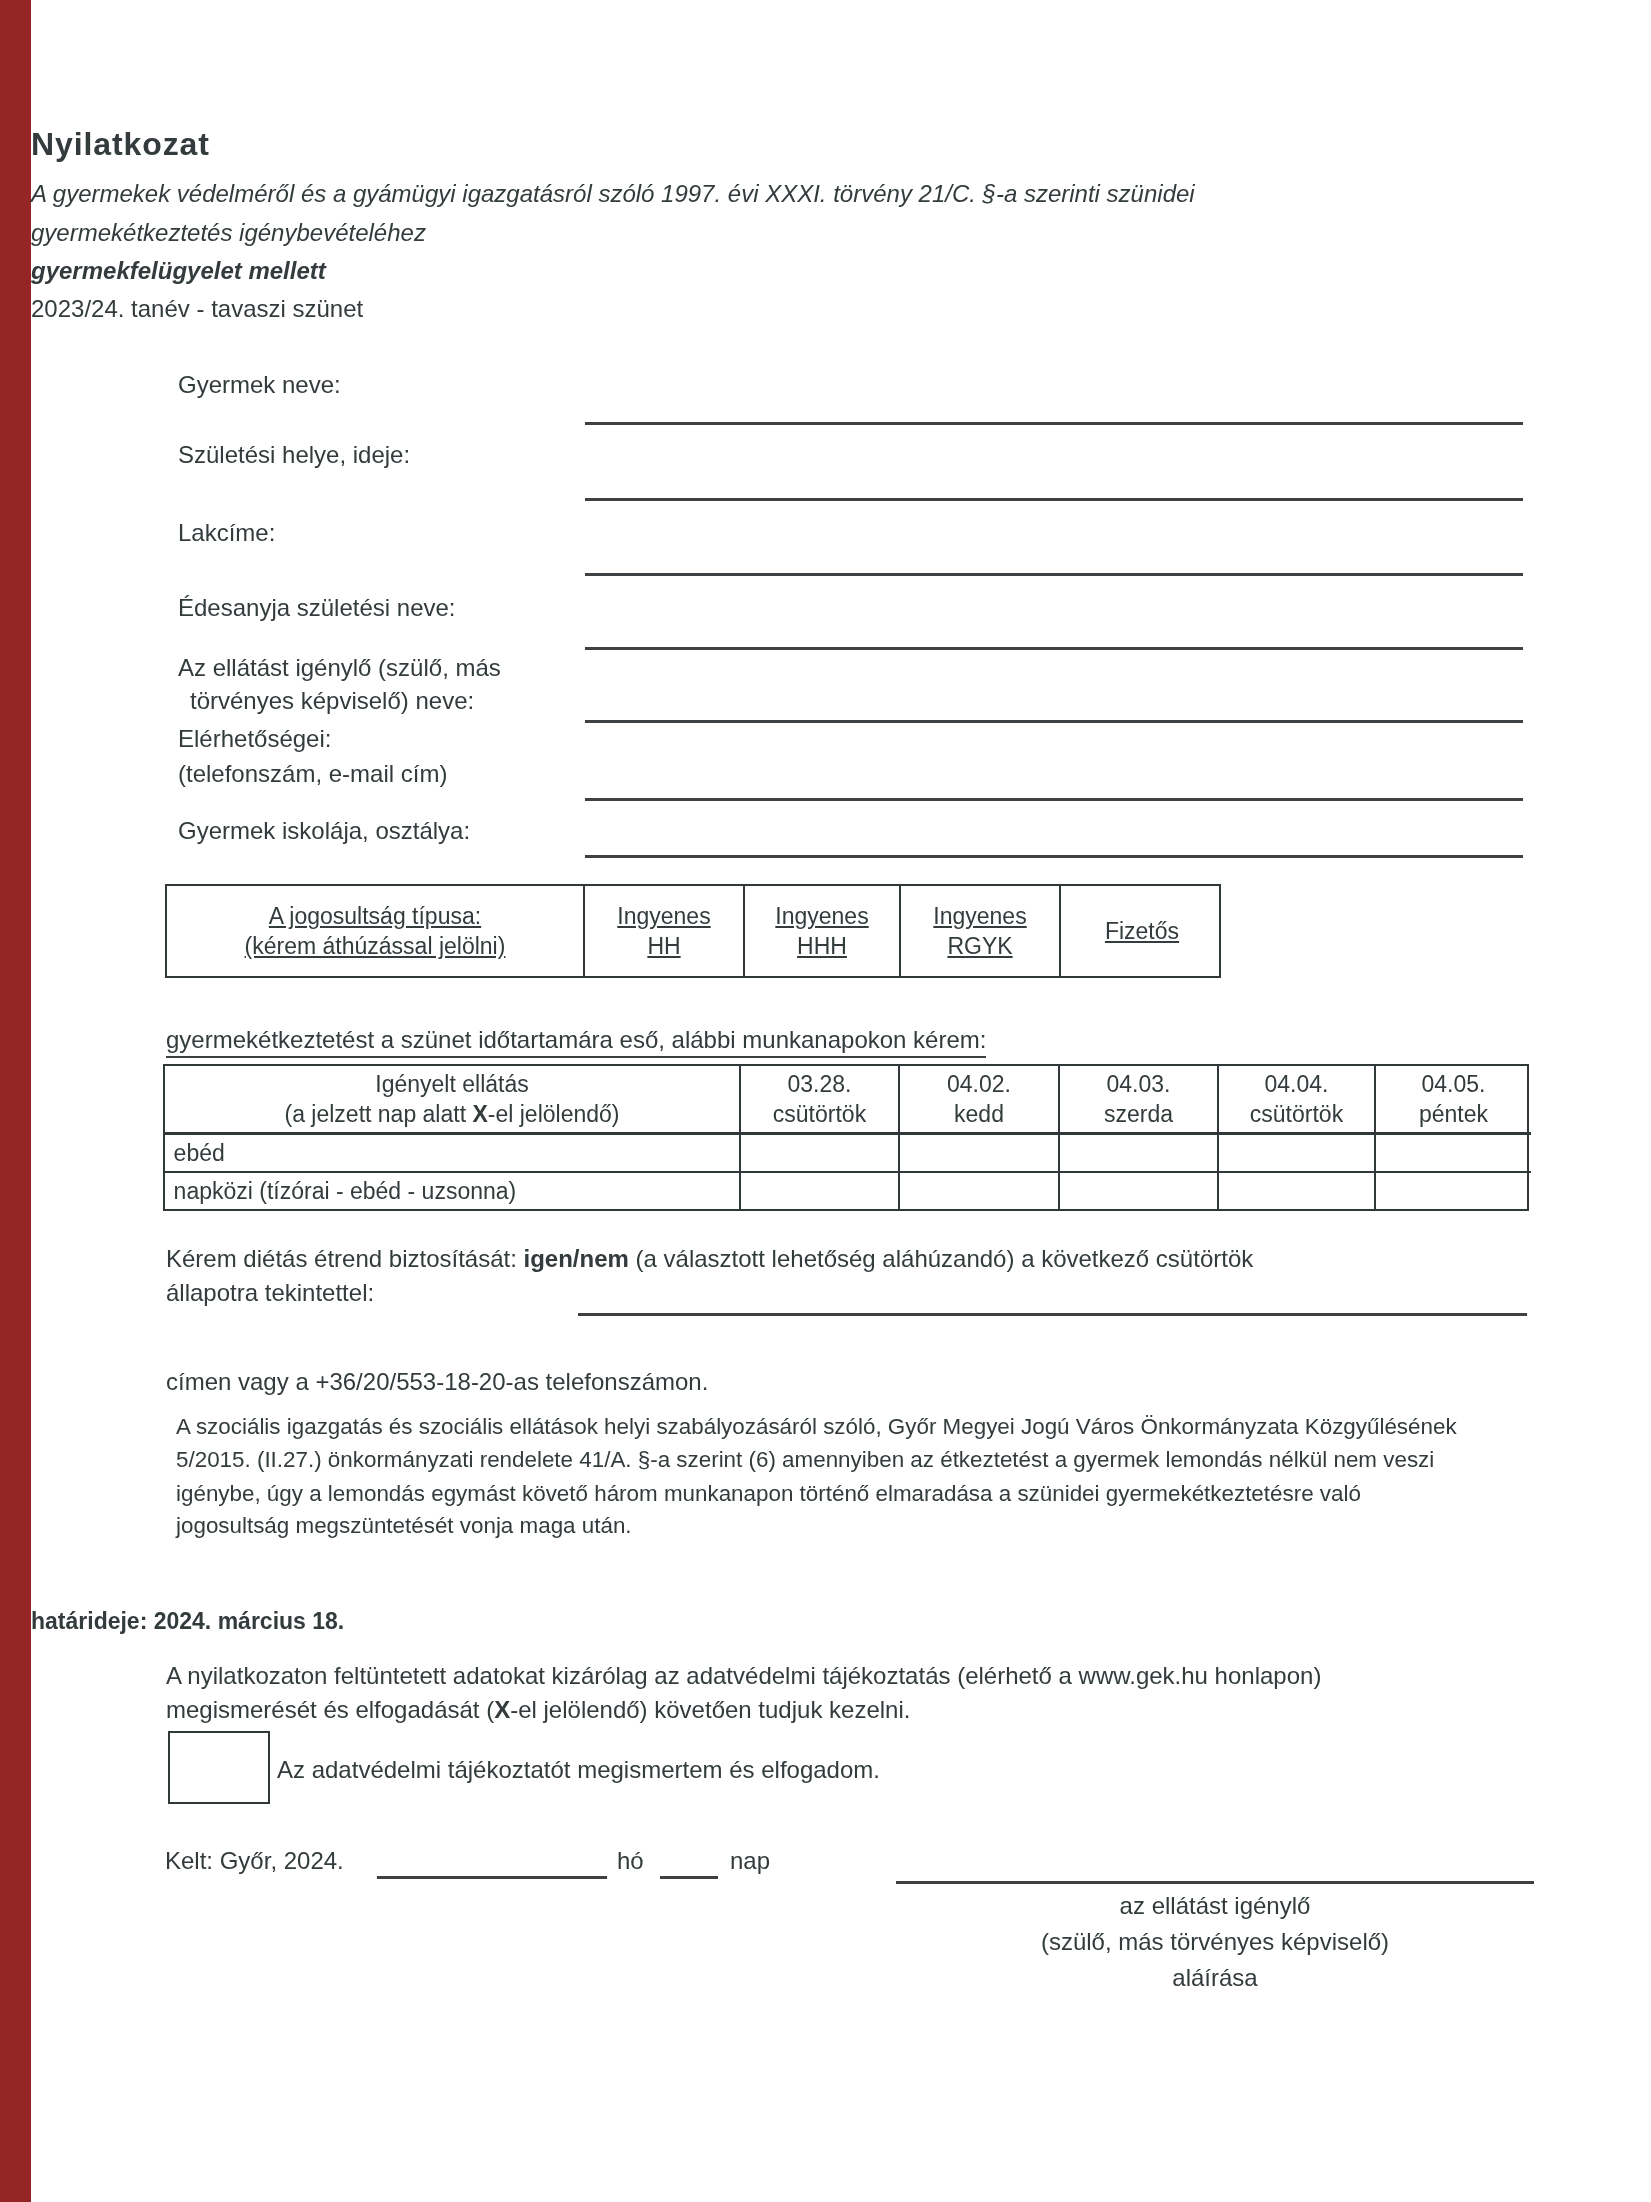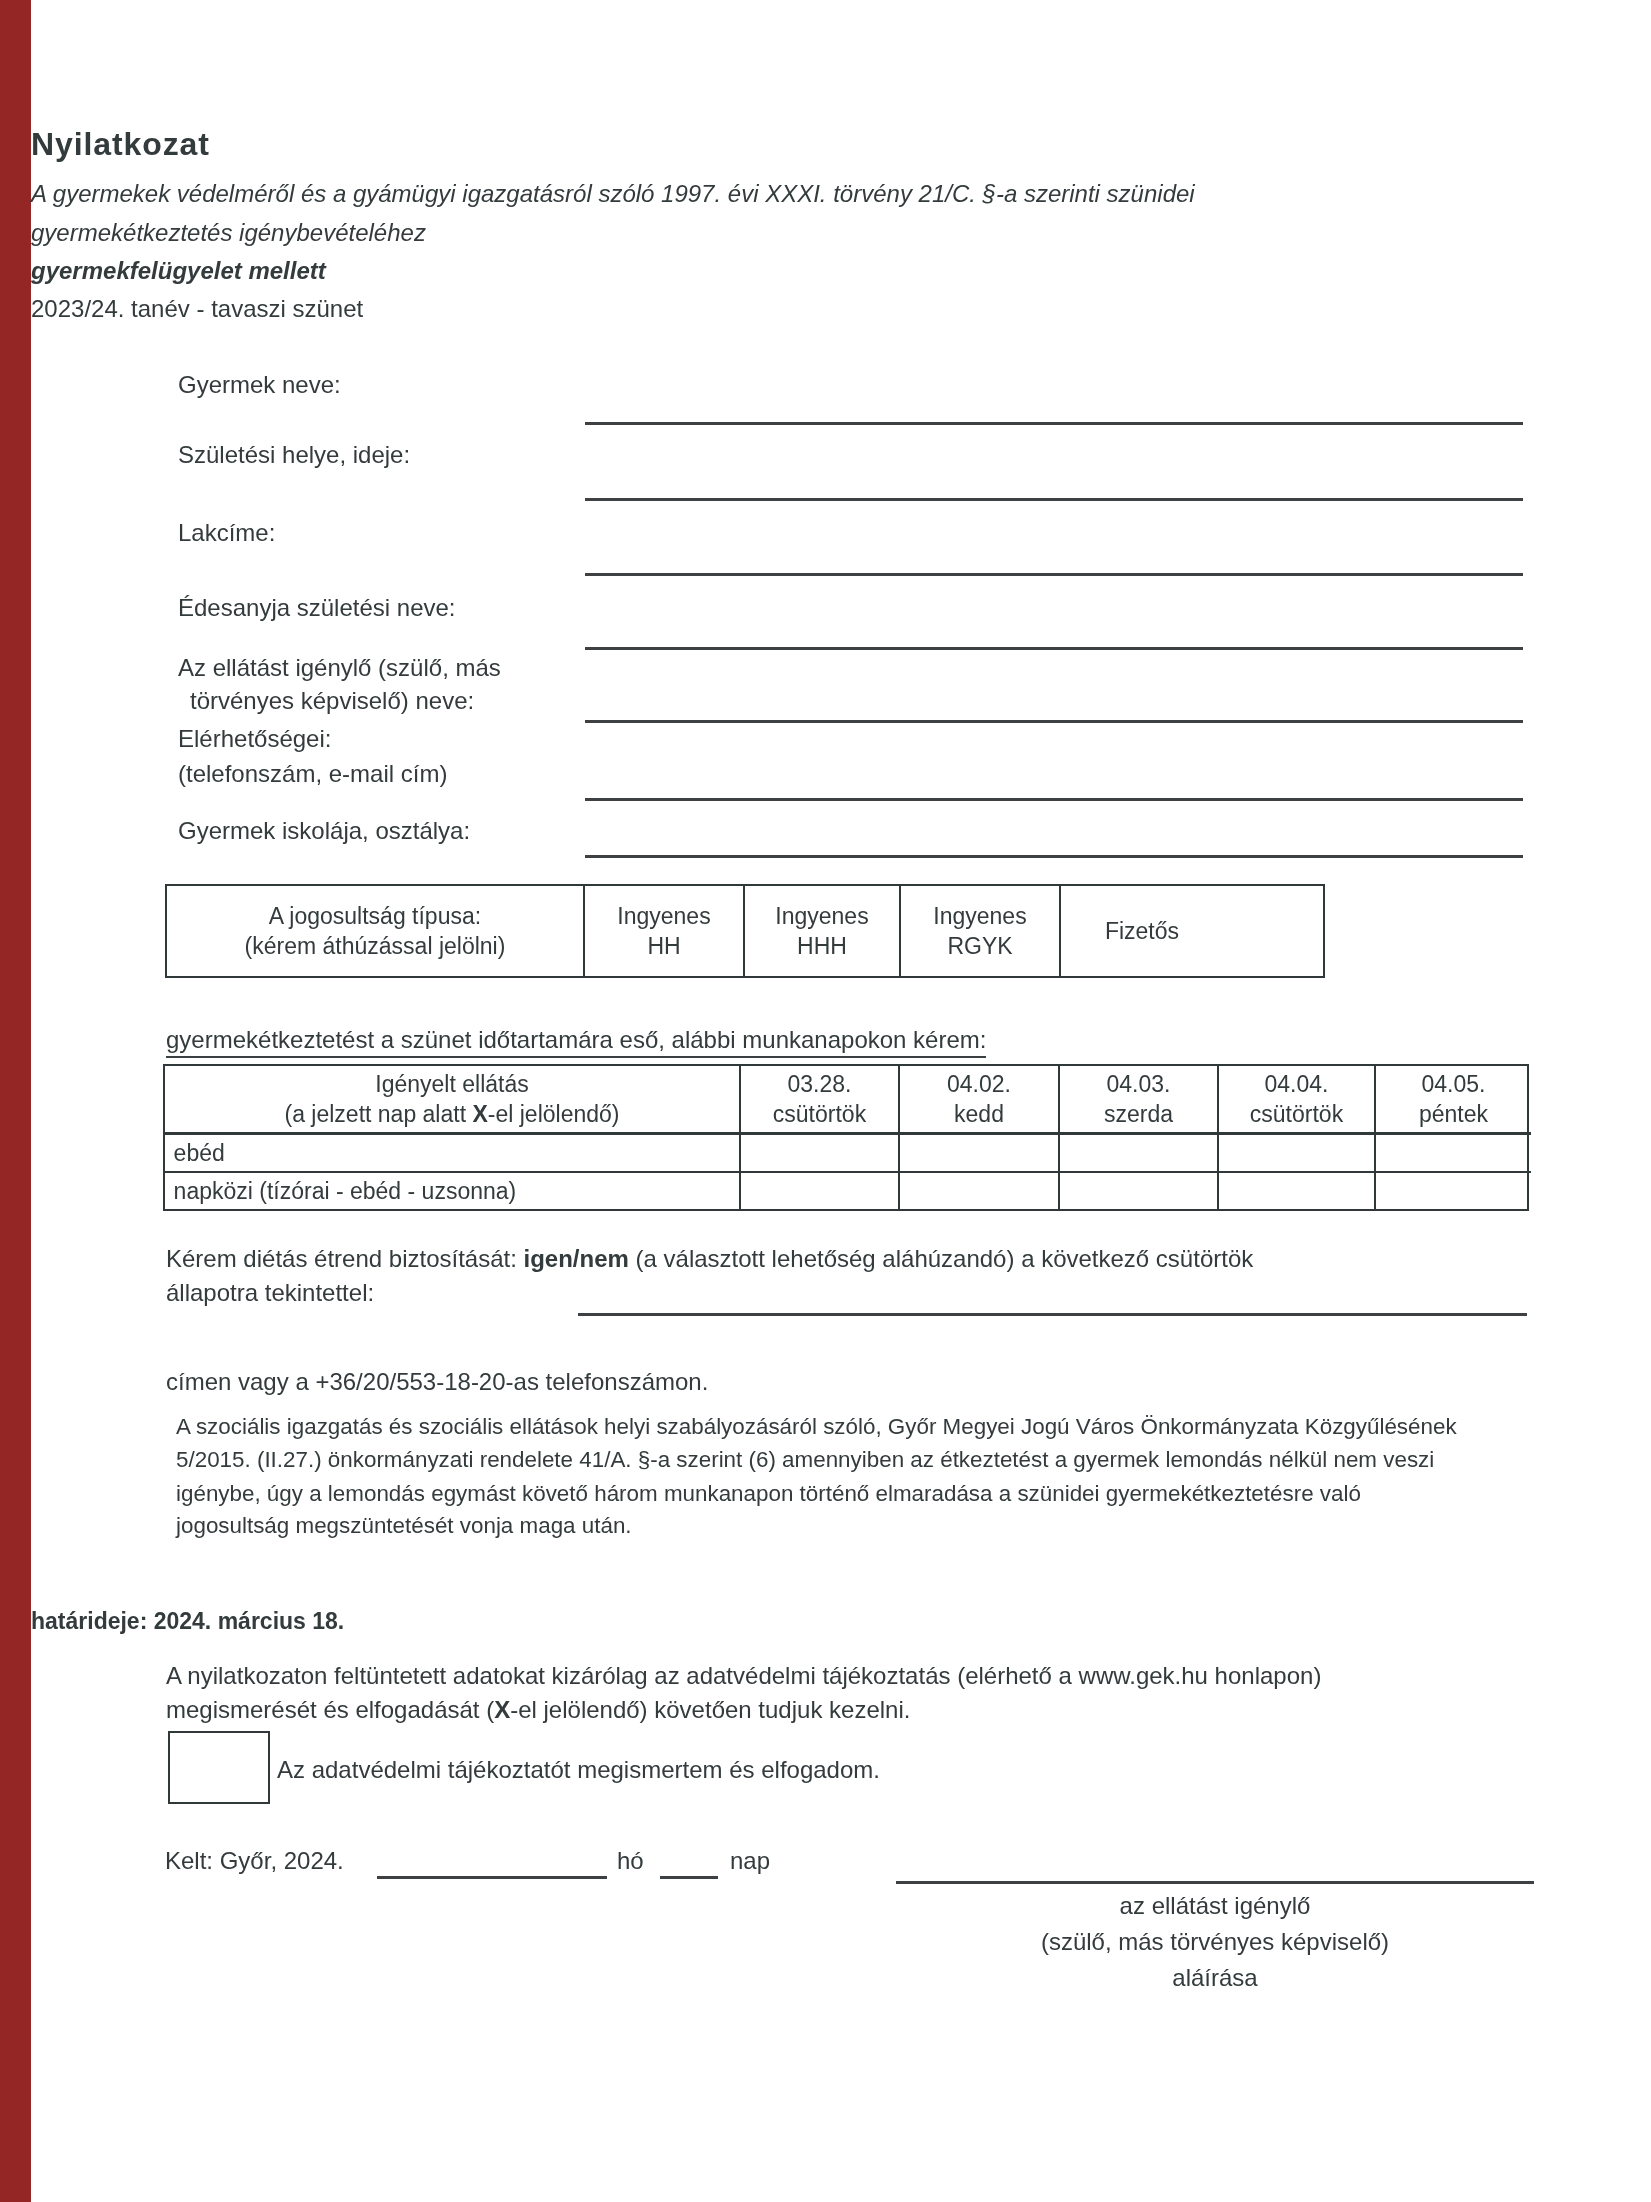--- a/index.html
+++ b/index.html
@@ -58,21 +58,21 @@
   <div class="abs lbl" style="left:178px;top:817px">Gyermek iskolája, osztálya:</div>
 
   <div class="fline" style="left:585px;width:938px;top:422px"></div>
   <div class="fline" style="left:585px;width:938px;top:498px"></div>
   <div class="fline" style="left:585px;width:938px;top:573px"></div>
   <div class="fline" style="left:585px;width:938px;top:647px"></div>
   <div class="fline" style="left:585px;width:938px;top:720px"></div>
   <div class="fline" style="left:585px;width:938px;top:798px"></div>
   <div class="fline" style="left:585px;width:938px;top:855px"></div>
 
-  <div class="tbl" style="left:165px;top:884px;width:1160px;height:94px;grid-template-columns:416px 160px 156px 160px 164px;">
+  <div class="tbl" style="left:165px;top:884px;width:1056px;height:94px;grid-template-columns:416px 160px 156px 160px 164px;text-decoration:underline;">
     <div class="cell">
       <div>A jogosultság típusa:</div>
       <div>(kérem áthúzással jelölni)</div>
     </div>
     <div class="cell bl">
       <div>Ingyenes</div>
       <div>HH</div>
     </div>
     <div class="cell bl">
       <div>Ingyenes</div>

